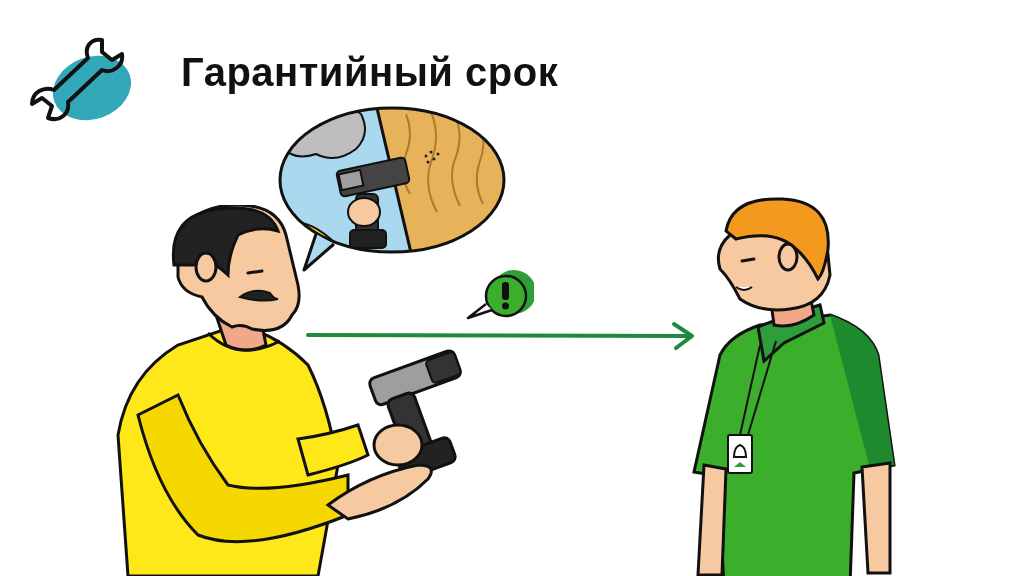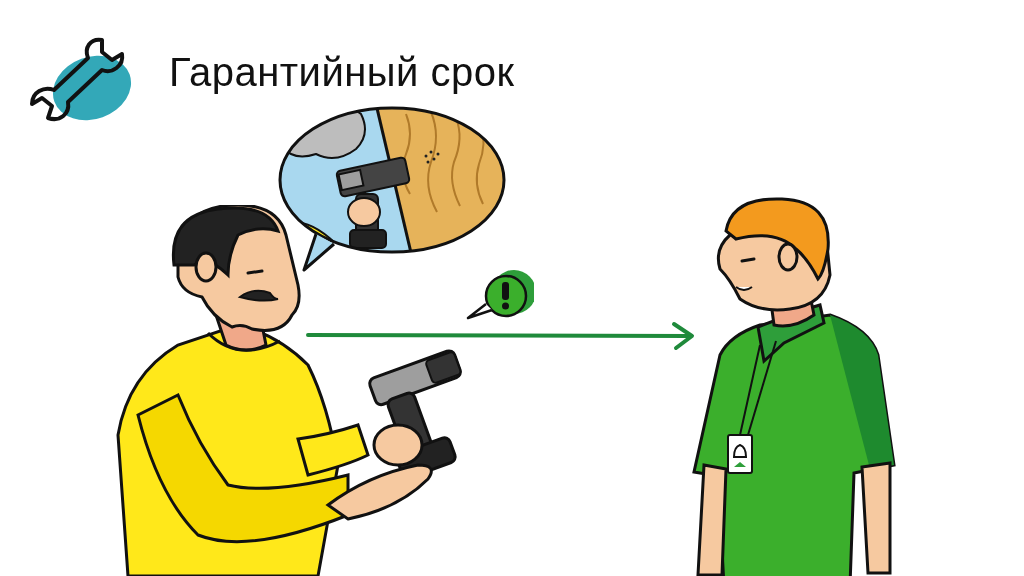--- a/index.html
+++ b/index.html
@@ -1,17 +1,17 @@
 <!DOCTYPE html>
 <html><head>
 <meta charset="utf-8">
 <style>
   html, body { margin: 0; padding: 0; background: #ffffff; }
   body { width: 1024px; height: 576px; overflow: hidden; position: relative; font-family: "Liberation Sans", sans-serif; }
-  .title-text { position: absolute; left: 169px; top: 52px; font-size: 40px; font-weight: 400; color: #111111; letter-spacing: 0.5px; line-height: 1; }
+  .title-text { position: absolute; left: 181px; top: 52px; font-size: 40px; font-weight: 700; color: #111111; letter-spacing: 0.5px; line-height: 1; }
   .abs { position: absolute; }
 </style>
 </head>
 <body>
 
 <div class="abs" style="left:18px;top:28px;width:115px;height:105px;">
   <svg width="115" height="105" viewBox="0 0 115 105">
     <ellipse cx="74" cy="60" rx="40" ry="31" fill="#33A8B8" transform="rotate(-20 74 60)"></ellipse>
     <path d="M84 12 C72 10 66 20 70 30 L36 62 C26 58 14 64 14 76 L24 70 L34 78 L30 90 C42 94 52 86 50 74 L84 42 C94 46 106 38 104 26 L94 32 L84 24 Z" fill="none" stroke="#111" stroke-width="4" stroke-linejoin="round"></path>
   </svg>

